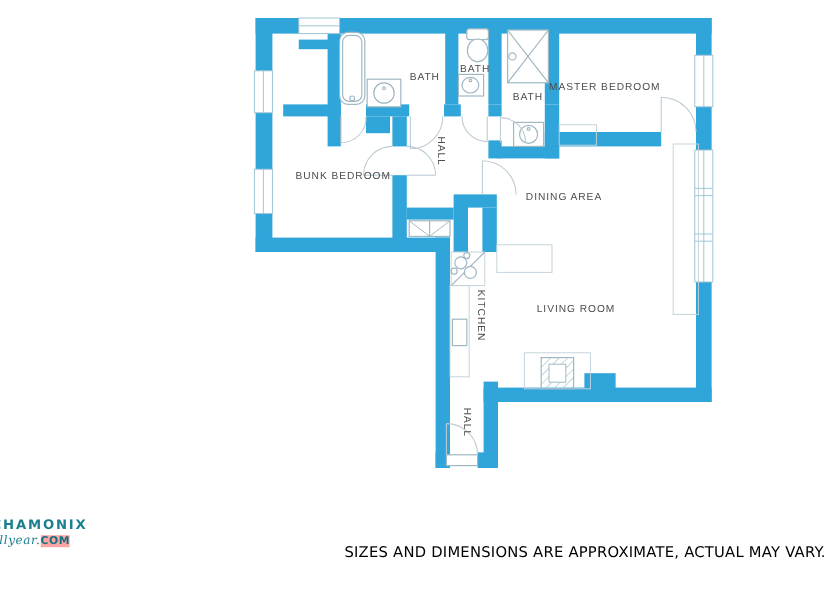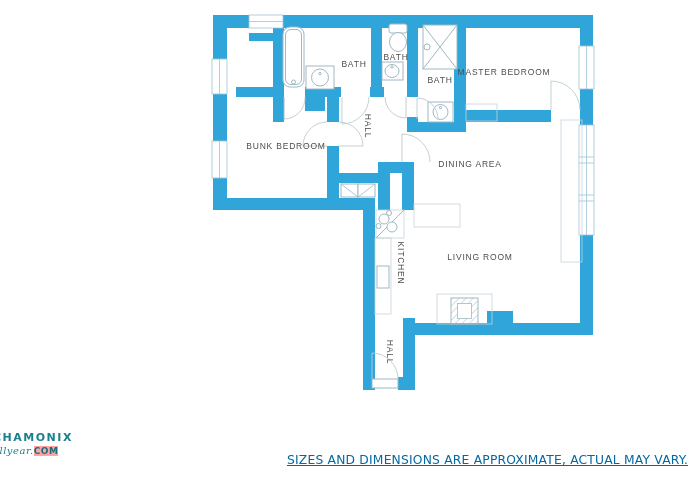--- a/index.html
+++ b/index.html
@@ -14,23 +14,22 @@
   }
   .wall{fill:#2FA5DA;stroke:none;}
   .fixture{fill:#ffffff;stroke:#9FB8C2;stroke-width:1;}
   .fixture-thin{fill:none;stroke:#C3D2DA;stroke-width:0.8;}
   .door-arc{fill:none;stroke:#BCCBD3;stroke-width:0.9;}
   .door-leaf{stroke:#9FB8C2;stroke-width:1;fill:#ffffff;}
   .win{fill:#ffffff;stroke:#9ec4d4;stroke-width:0.8;}
   .win-line{stroke:#9ec4d4;stroke-width:0.8;}
   .footer-text{
     position:absolute;left:287px;top:453px;white-space:nowrap;
-    font-family:"DejaVu Sans", sans-serif;font-size:12.3px;color:#0369a1;
+    font-family:"DejaVu Sans", sans-serif;font-size:12.3px;color:#000000;
     letter-spacing:0.2px;
-    text-decoration:underline;
   }
   .logo{position:absolute;left:-7px;top:432px;line-height:1.15;}
   .logo-line1{
     font-family:"DejaVu Sans", sans-serif;font-weight:bold;font-size:11px;
     color:#1b7f8f;letter-spacing:1.5px;
   }
   .logo-line2{
     font-family:"DejaVu Serif", serif;font-style:italic;font-size:10px;
     color:#1b7f8f;letter-spacing:0.5px;
   }

